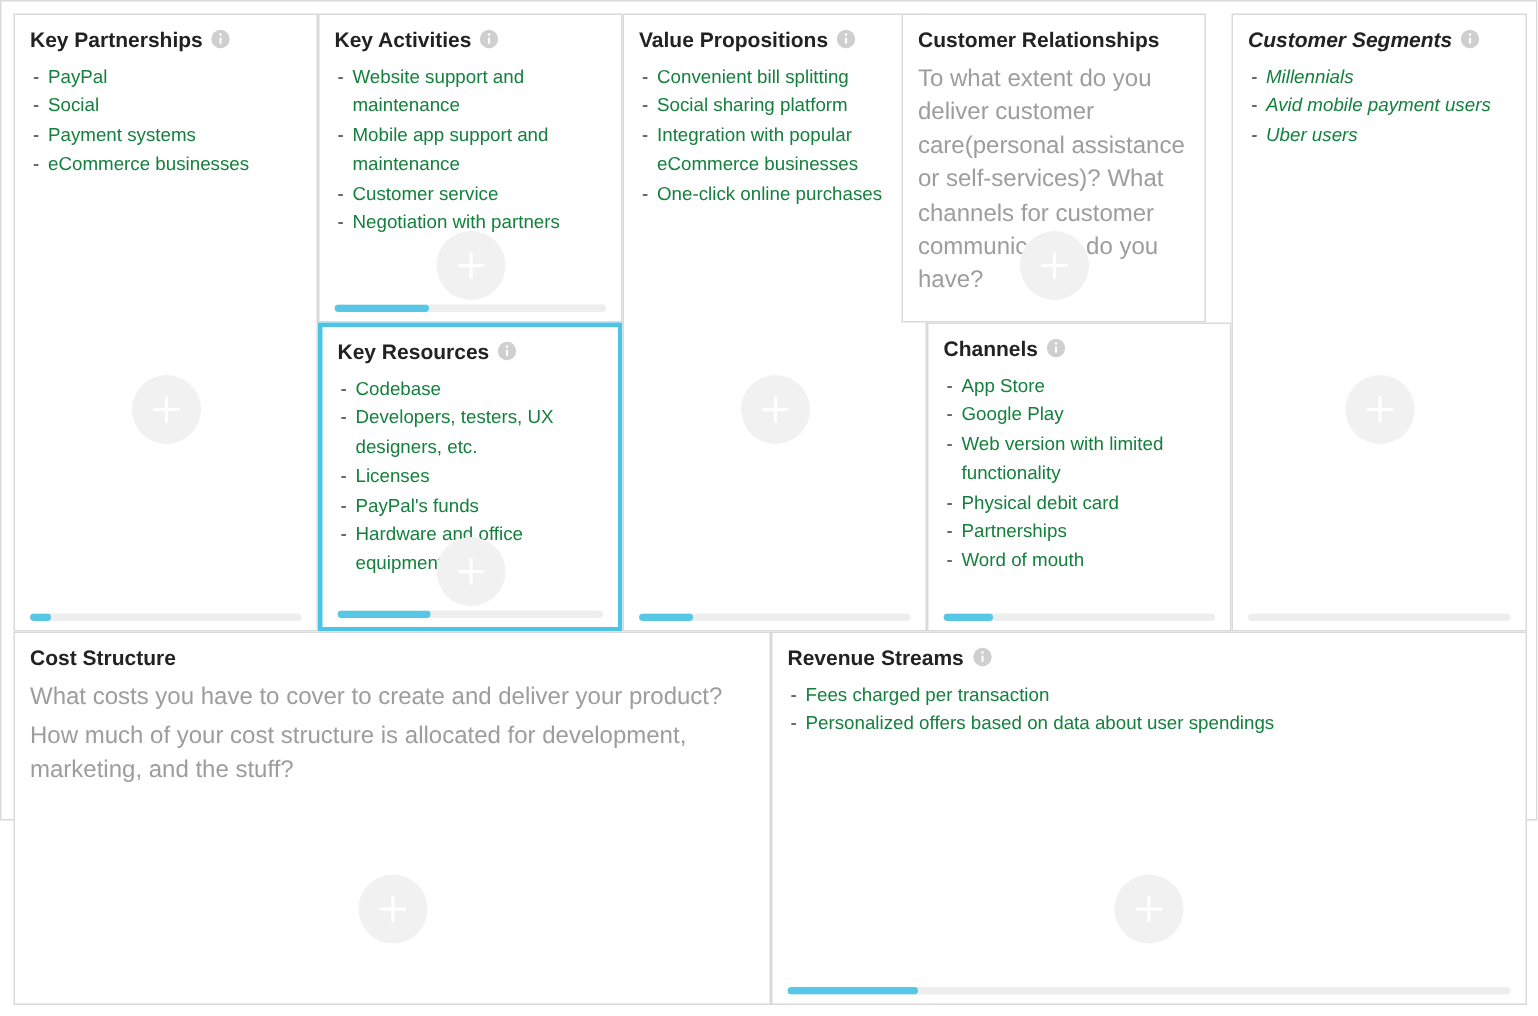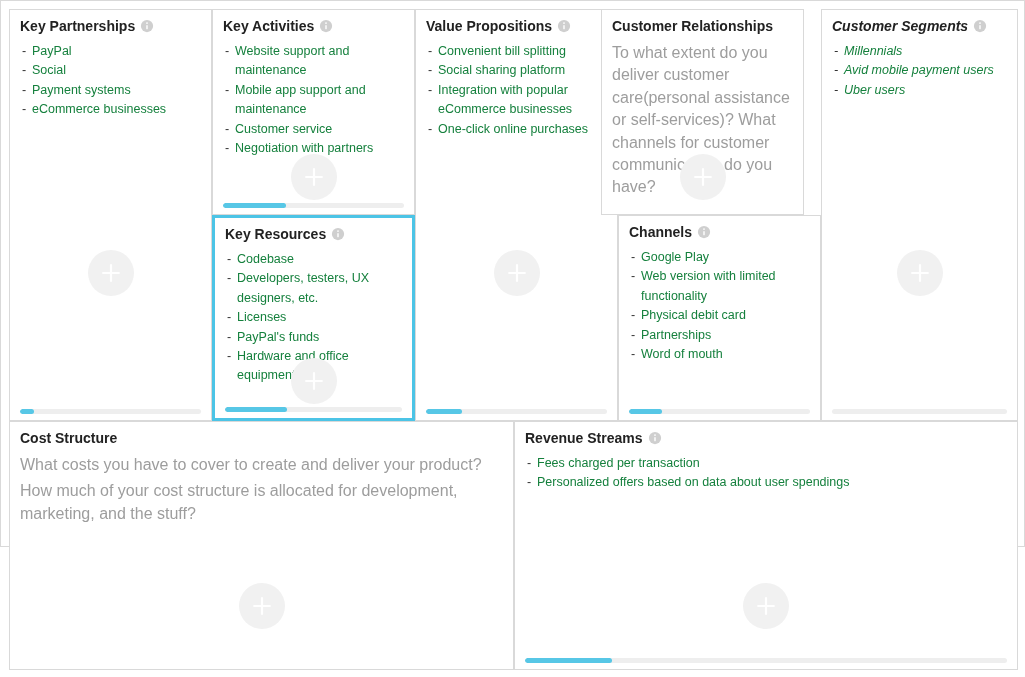--- a/index.html
+++ b/index.html
@@ -244,20 +244,21 @@
       <span class="cell-title">Channels</span>
       <span class="info-icon">
         <svg width="14" height="14" viewBox="0 0 16 16">
             <circle cx="8" cy="8" r="7" fill="#cfcfcf"></circle>
             <rect x="7.2" y="6.8" width="1.6" height="5" fill="#fff" rx="0.8"></rect>
             <circle cx="8" cy="4.6" r="1" fill="#fff"></circle>
           </svg>
       </span>
     </div>
     <ul class="items">
+      <li>App Store</li>
       <li>Google Play</li>
       <li>Web version with limited functionality</li>
       <li>Physical debit card</li>
       <li>Partnerships</li>
       <li>Word of mouth</li>
     </ul>
     <div class="progress">
         <div class="bar" style="width:18%"></div>
       </div>
   </div>

